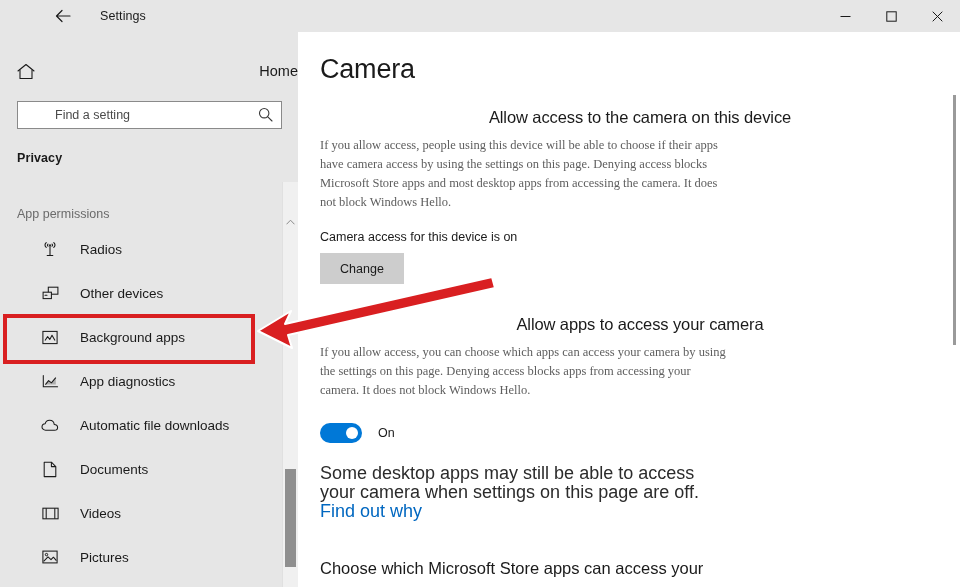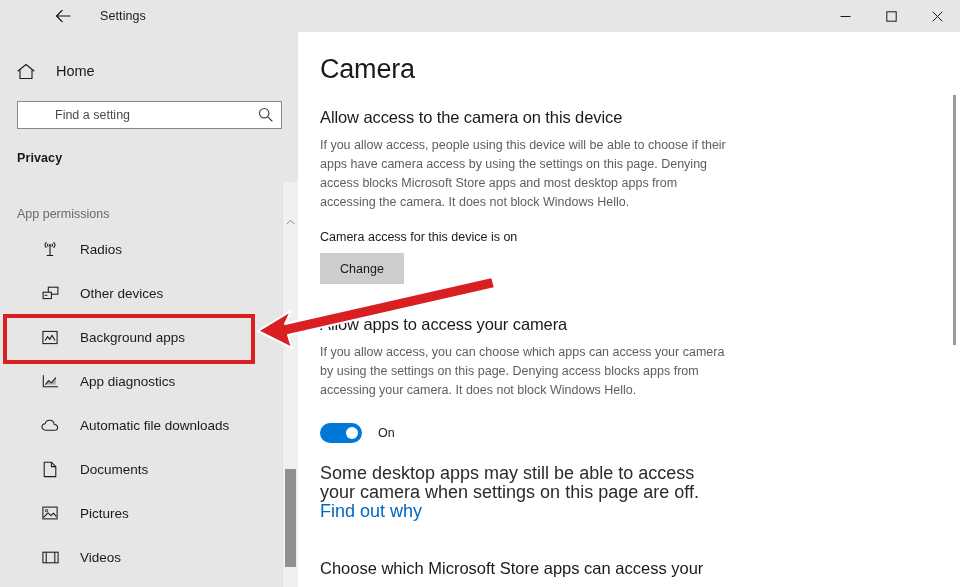--- a/index.html
+++ b/index.html
@@ -67,20 +67,21 @@
     width: 298px; height: 555px;
     background: #e6e6e6;
     overflow: hidden;
   }
   .home-row {
     display: flex;
     align-items: center;
     height: 34px;
     margin: 22px 0 0 0;
     padding-left: 17px;
+    justify-content: space-between;
   }
   .home-icon {
     width: 22px;
     display: flex;
     align-items: center;
     justify-content: flex-start;
     color: #1a1a1a;
   }
   .home-label {
     font-size: 14.5px;
@@ -195,27 +196,29 @@
     font-weight: normal;
     color: #1a1a1a;
     margin: 22px 0 0 22px;
     letter-spacing: -.2px;
   }
   .h2 {
     font-size: 16.5px;
     color: #1a1a1a;
     margin: 23px 0 0 22px;
     letter-spacing: -.1px;
+    text-align: center;
   }
   .body-text {
     font-size: 12.5px;
     line-height: 19px;
     color: #5e5e5e;
     margin: 9px 0 0 22px;
     width: 412px;
+    font-family: Liberation Serif, serif;
   }
   .status-text {
     font-size: 12.5px;
     color: #1a1a1a;
     margin: 18px 0 0 22px;
   }
   .btn {
     margin: 9px 0 0 22px;
     width: 82px; height: 29px;
     background: #cdcdcd;
@@ -417,37 +420,37 @@
           <svg width="14" height="17" viewBox="0 0 14 17" fill="none" aria-hidden="true">
             <path d="M1.2 1.2H8.4L12.8 5.6V15.6H1.2V1.2Z" stroke="#1a1a1a" stroke-width="1.05" stroke-linejoin="round" fill="none"></path>
             <path d="M8.4 1.2V5.6H12.8" stroke="#1a1a1a" stroke-width="1.05" stroke-linejoin="round" fill="none"></path>
           </svg>
         </span>
         <span class="nav-label">Documents</span>
       </div>
 
       <div class="navitem">
         <span class="nav-icon">
+          <svg width="17" height="13" viewBox="0 0 17 13" fill="none" aria-hidden="true">
+            <rect x="0.9" y="1.2" width="15.2" height="10.6" stroke="#1a1a1a" stroke-width="1.05" fill="none"></rect>
+            <path d="M4.2 1.2V11.8M12.8 1.2V11.8" stroke="#1a1a1a" stroke-width="1.05"></path>
+          </svg>
+        </span>
+        <span class="nav-label">Videos</span>
+      </div>
+
+      <div class="navitem">
+        <span class="nav-icon">
           <svg width="16" height="14" viewBox="0 0 16 14" fill="none" aria-hidden="true">
             <rect x="0.9" y="1.1" width="14.2" height="11.8" stroke="#1a1a1a" stroke-width="1.05" fill="none"></rect>
             <circle cx="4.5" cy="4.6" r="1.2" stroke="#1a1a1a" stroke-width="1" fill="none"></circle>
             <path d="M1.6 11.4L6 6.8L9 9.6L11.4 7.2L14.4 10.6" stroke="#1a1a1a" stroke-width="1.05" stroke-linejoin="round" fill="none"></path>
           </svg>
         </span>
         <span class="nav-label">Pictures</span>
-      </div>
-
-      <div class="navitem">
-        <span class="nav-icon">
-          <svg width="17" height="13" viewBox="0 0 17 13" fill="none" aria-hidden="true">
-            <rect x="0.9" y="1.2" width="15.2" height="10.6" stroke="#1a1a1a" stroke-width="1.05" fill="none"></rect>
-            <path d="M4.2 1.2V11.8M12.8 1.2V11.8" stroke="#1a1a1a" stroke-width="1.05"></path>
-          </svg>
-        </span>
-        <span class="nav-label">Videos</span>
       </div>
 
     </div>
 
     <div class="sb-track">
       <div class="sb-arrow up">
         <svg width="9" height="6" viewBox="0 0 9 6" fill="none" aria-hidden="true">
             <path d="M0.8 5L4.5 1.2L8.2 5" stroke="#8a8a8a" stroke-width="1" stroke-linecap="round" stroke-linejoin="round"></path>
           </svg>
       </div>

